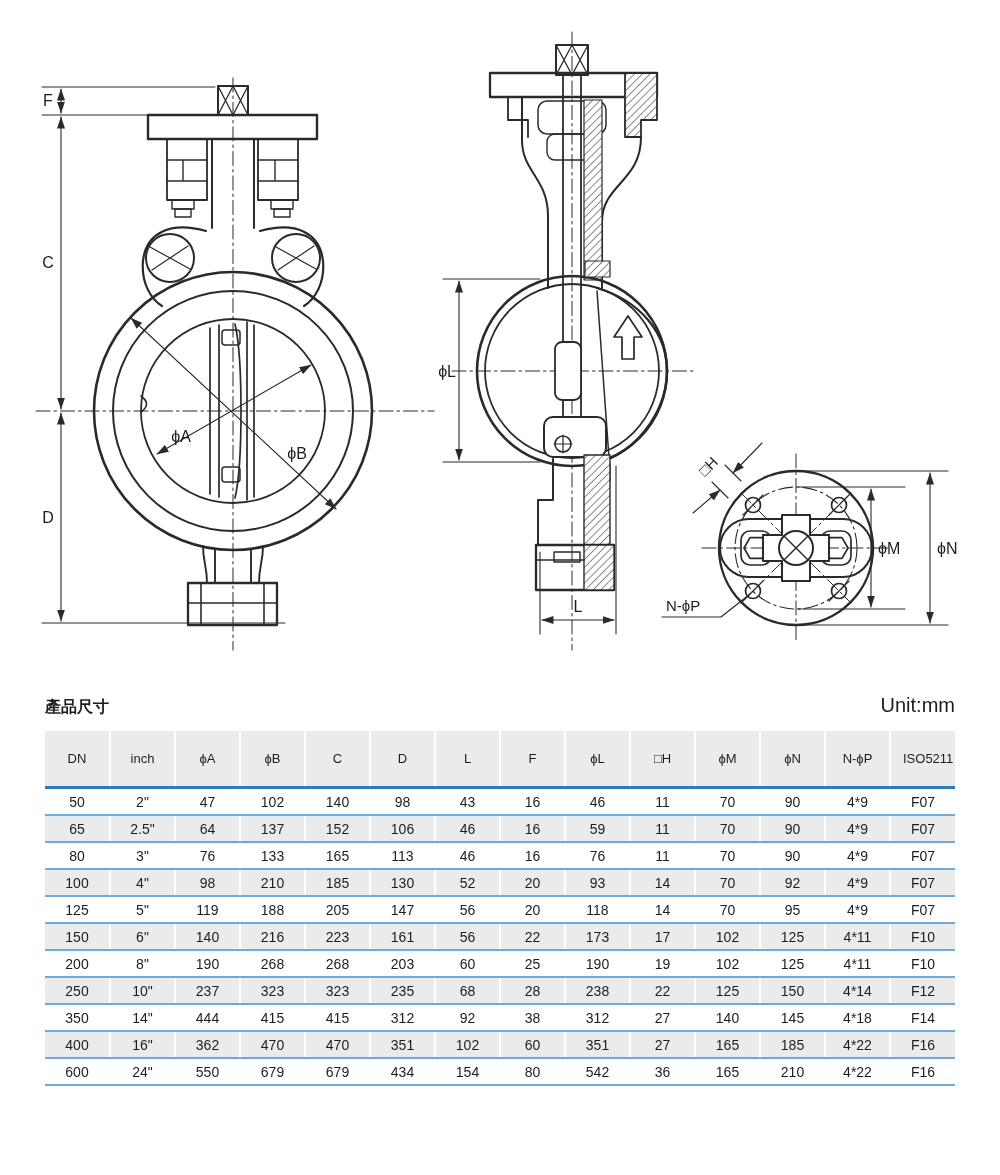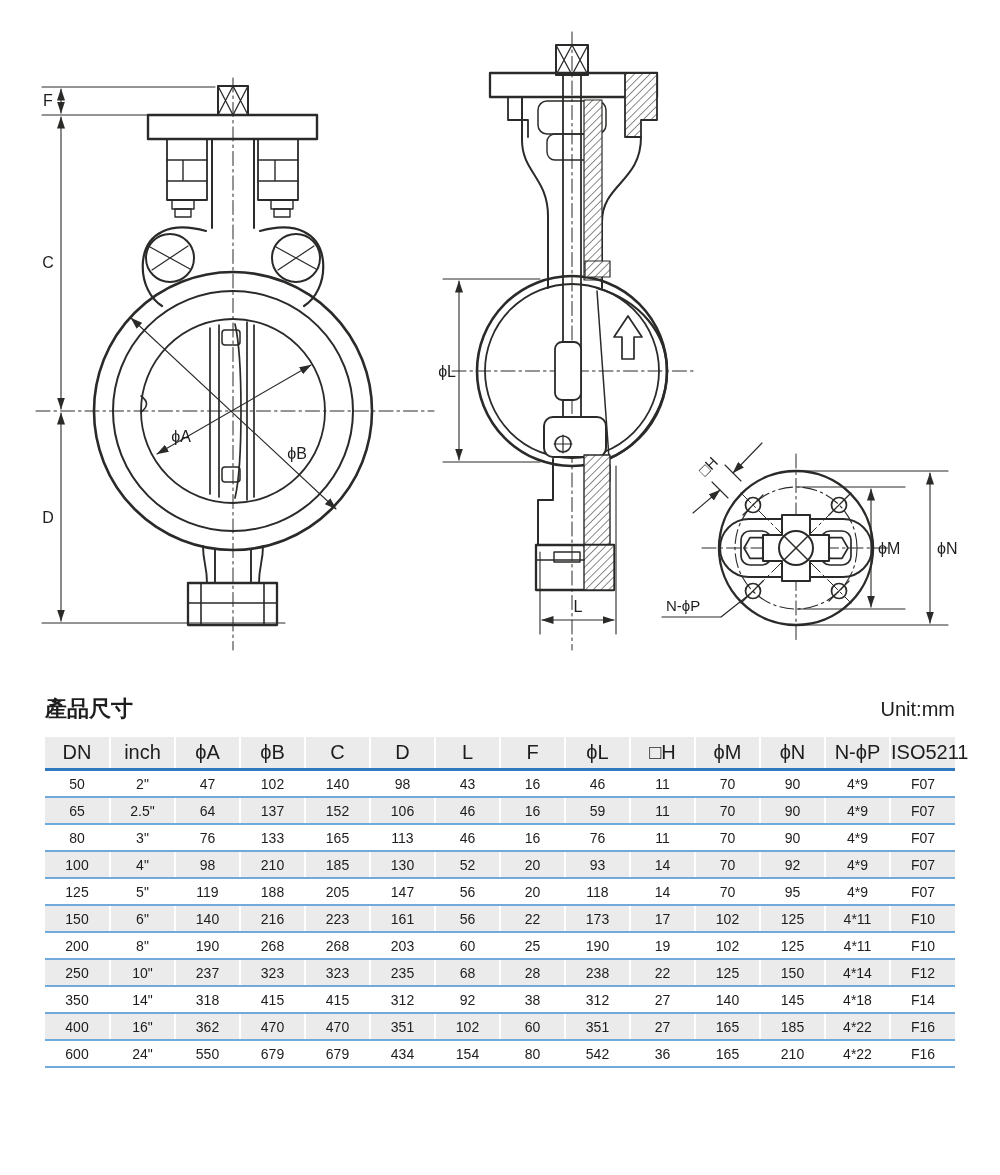--- a/index.html
+++ b/index.html
@@ -6,26 +6,26 @@
   body{
     width:1000px;height:1175px;overflow:hidden;background:#fff;
     font-family:"Liberation Sans",sans-serif;color:#1d1d1d;
   }
   .drawing-area{position:relative;width:1000px;height:660px;}
   .drawing-area svg{display:block;}
   .lbl{font-family:"Liberation Sans",sans-serif;font-size:16px;fill:#1d1d1d;stroke:none;}
   .lbl-s{font-family:"Liberation Sans",sans-serif;font-size:15px;fill:#1d1d1d;stroke:none;}
   .table-area{margin:34px 45px 0 45px;}
   .table-head{display:flex;justify-content:space-between;align-items:baseline;margin-bottom:13px;}
-  .table-title{font-size:22px;font-weight:bold;}
+  .table-title{font-size:16px;font-weight:bold;}
   .table-unit{font-size:20px;}
   table{border-collapse:collapse;width:100%;table-layout:fixed;}
   thead th{
-    background:#ebebeb;font-weight:400;height:31px;font-size:20px;
-    border-bottom:3px solid #2e79bf;text-align:center;padding:0;
+    background:#ebebeb;font-weight:400;height:31px;font-size:13px;
+    border-bottom:3px solid #2e79bf;text-align:center;padding:12px;
   }
   tbody td{
     height:25px;text-align:center;font-size:14px;padding:0;
     border-bottom:2px solid #70aadb;
   }
   th+th, td+td{border-left:2px solid #fff;}
   tbody tr:nth-child(even){background:#ebebeb;}
 </style>
 </head>
 <body>
@@ -336,21 +336,21 @@
           <td>238</td>
           <td>22</td>
           <td>125</td>
           <td>150</td>
           <td>4*14</td>
           <td>F12</td>
         </tr>
         <tr>
           <td>350</td>
           <td>14"</td>
-          <td>318</td>
+          <td>444</td>
           <td>415</td>
           <td>415</td>
           <td>312</td>
           <td>92</td>
           <td>38</td>
           <td>312</td>
           <td>27</td>
           <td>140</td>
           <td>145</td>
           <td>4*18</td>

